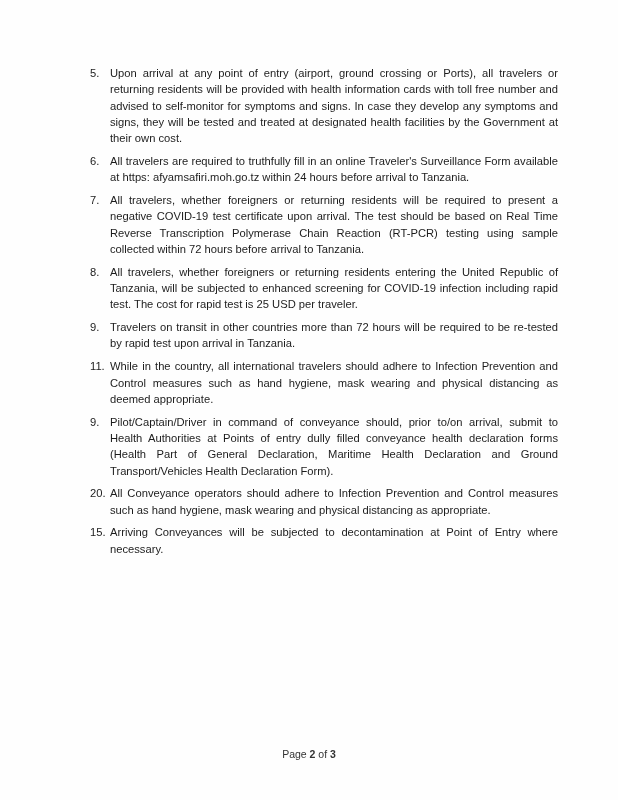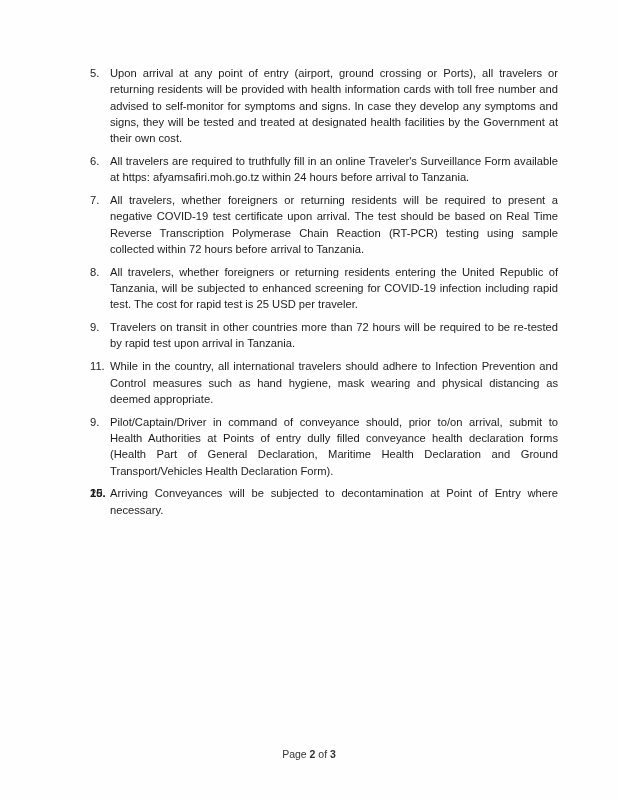--- a/index.html
+++ b/index.html
@@ -5,21 +5,21 @@
   html, body { margin: 0; padding: 0; background: #ffffff; }
   body { width: 618px; height: 800px; position: relative; overflow: hidden; }
   .page { position: absolute; left: 0; top: 0; width: 618px; height: 800px; background: #fefefe; }
   .list {
     position: absolute; left: 90px; top: 65px; width: 468px;
     font-family: "Liberation Sans", sans-serif; font-size: 11.2px; line-height: 16.3px;
     color: #1c1c1c; margin: 0; padding: 0;
   }
   .item { position: relative; padding-left: 20px; margin-bottom: 6.5px; text-align: justify; }
   .num { position: absolute; left: 0; top: 0; }
-  .num.bold { font-weight: bold; }
+  .num.bold { font-weight: normal; }
   .bold { font-weight: normal; }
   .footer {
     position: absolute; left: 0; width: 618px; top: 748px; text-align: center;
     font-family: "Liberation Sans", sans-serif; font-size: 10.5px; color: #333;
   }
   .footer b { font-weight: bold; }
 </style>
 </head>
 <body>
 
@@ -48,20 +48,21 @@
     <div class="item">
       <span class="num">11.</span>
       <span>While in the country, all international travelers should adhere to Infection Prevention and Control measures such as hand hygiene, mask wearing and physical distancing as deemed appropriate.</span>
     </div>
     <div class="item">
       <span class="num">9.</span>
       <span>Pilot/Captain/Driver in command of conveyance should, prior to/on arrival, submit to Health Authorities at Points of entry dully filled conveyance health declaration forms (Health Part of General Declaration, Maritime Health Declaration and Ground Transport/Vehicles Health Declaration Form).</span>
     </div>
     <div class="item">
       <span class="num">20.</span>
+      <span>All Conveyance operators should adhere to Infection Prevention and Control measures such as hand hygiene, mask wearing and physical distancing as appropriate.</span>
     </div>
     <div class="item">
       <span class="num bold">15.</span>
       <span>Arriving Conveyances will be subjected to decontamination at Point of Entry where necessary.</span>
     </div>
   </div>
 
   <div class="footer">
     <span>Page</span>
     <b>2</b>

